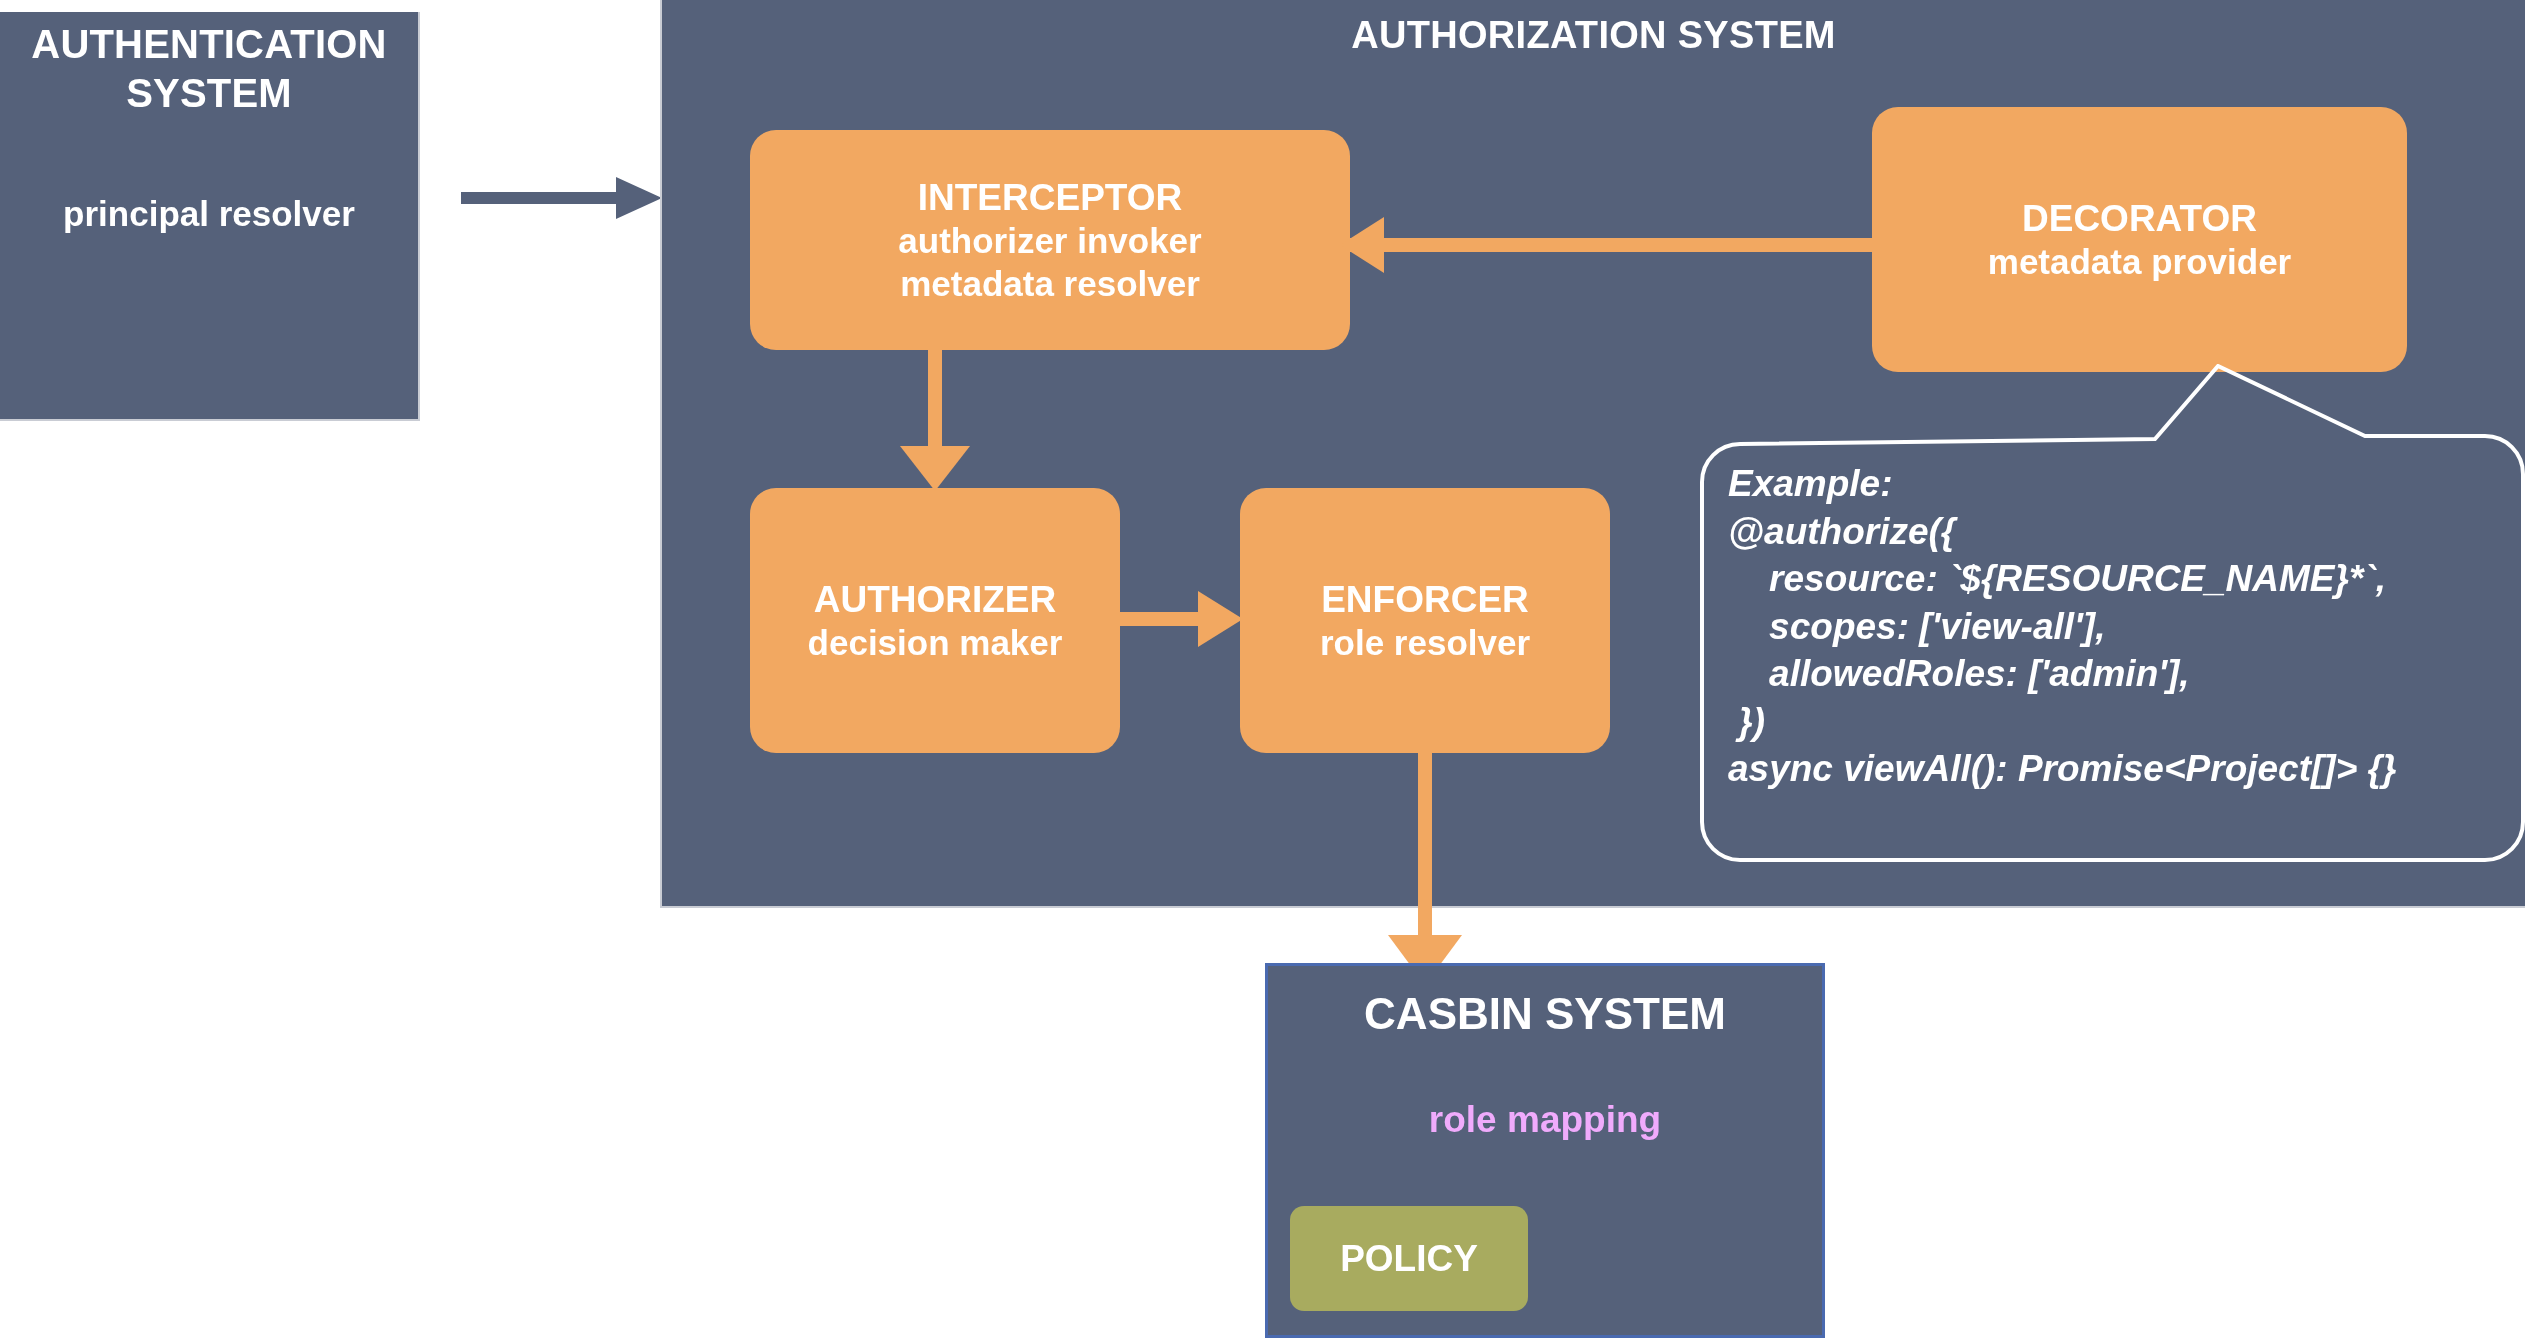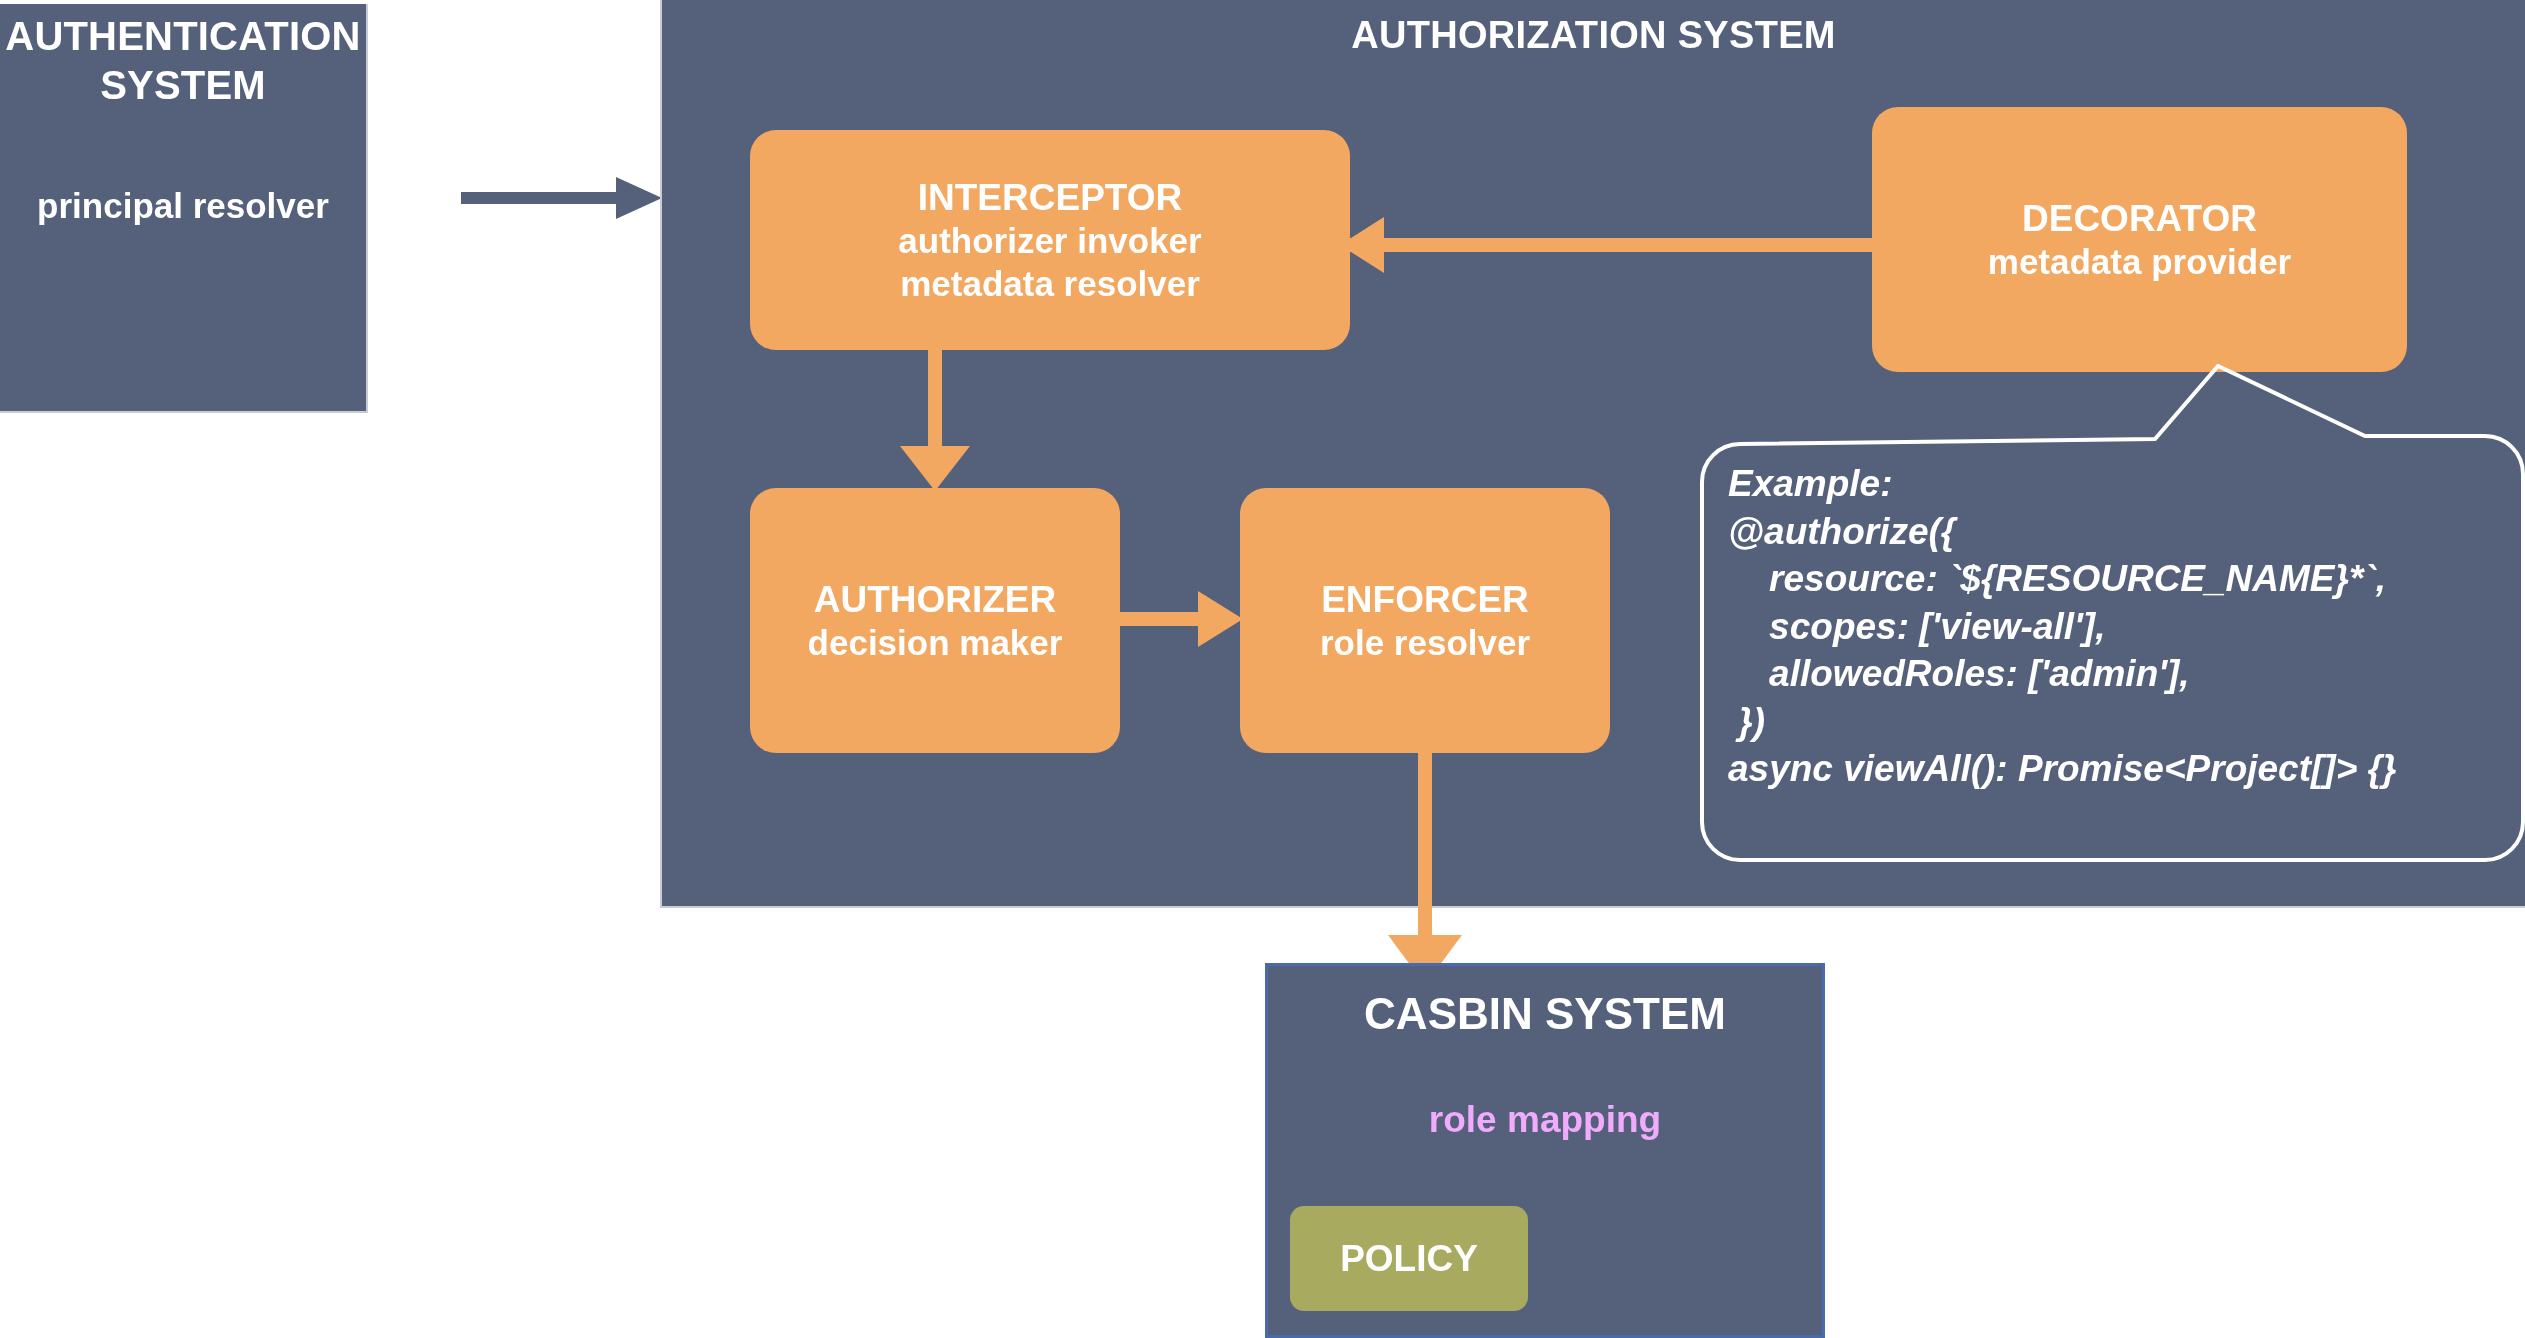--- a/index.html
+++ b/index.html
@@ -12,21 +12,21 @@
   #stage { position: relative; width: 2525px; height: 1338px; background:#ffffff; }
 
   .panel-dark {
     position: absolute;
     background: #55617a;
     color: #ffffff;
   }
 
   
   #auth-box {
-    left: 0px; top: 4px; width: 368px; height: 409px;
+    left: 0px; top: 12px; width: 420px; height: 409px;
     border-right: 2px solid #c9ccd4;
     border-bottom: 2px solid #c9ccd4;
   }
   #auth-title {
     position: absolute; left: 0; top: 8px; width: 100%;
     text-align: center; font-weight: bold; font-size: 40px; line-height: 1.22;
     letter-spacing: .2px;
   }
   #auth-sub {
     position: absolute; left: 0; top: 180px; width: 100%;

